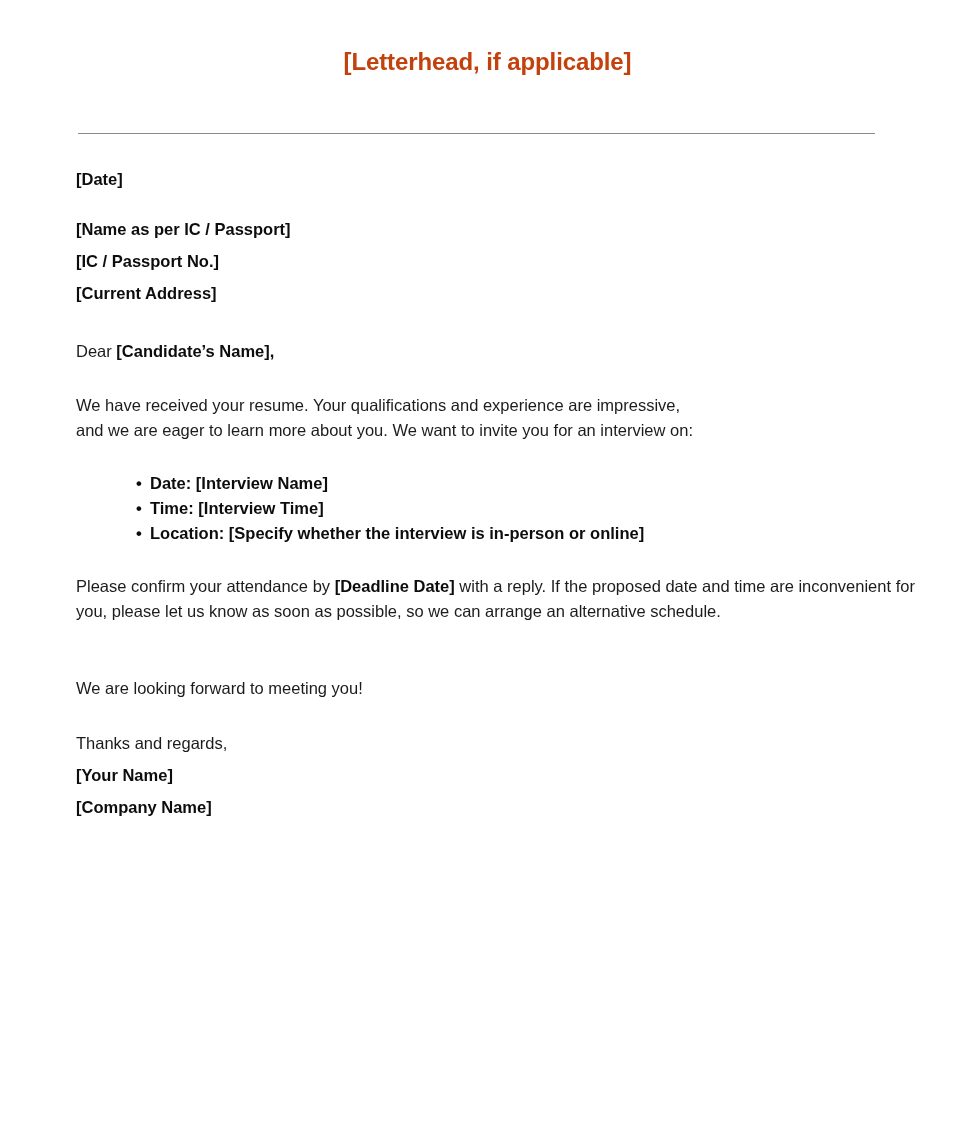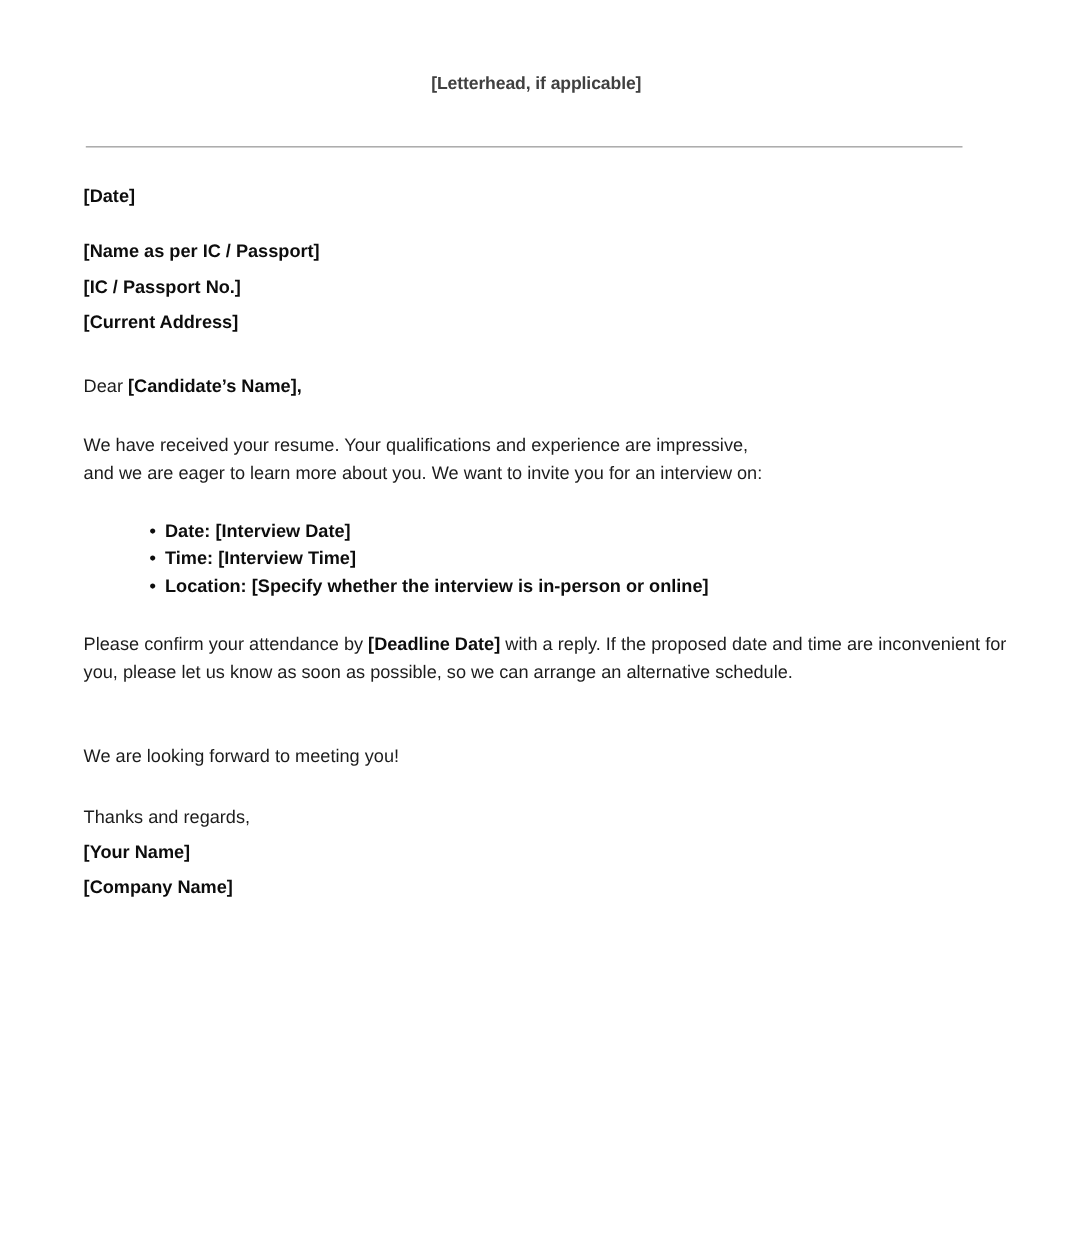--- a/index.html
+++ b/index.html
@@ -17,27 +17,27 @@
   .page {
     position: relative;
     width: 975px;
     height: 1137px;
     background: #ffffff;
     box-sizing: border-box;
   }
   .letterhead {
     position: absolute;
     left: 0;
-    top: 68px;
+    top: 48px;
     width: 975px;
     text-align: center;
-    font-size: 16px;
+    font-size: 24px;
     font-weight: bold;
     letter-spacing: -0.1px;
-    color: #404040;
+    color: #c2410c;
   }
   .rule {
     position: absolute;
     left: 78px;
     top: 133px;
     width: 797px;
     height: 1px;
     background: #8a8a8a;
   }
   .body-area {
@@ -137,21 +137,21 @@
     <div class="gap-md"></div>
 
     <div class="para">
       <div>We have received your resume. Your qualifications and experience are impressive,</div>
       <div>and we are eager to learn more about you. We want to invite you for an interview on:</div>
     </div>
 
     <div class="gap-lg"></div>
 
     <ul class="bullets">
-      <li><span>Date:</span> <span>[Interview Date]</span></li>
+      <li><span>Date:</span> <span>[Interview Name]</span></li>
       <li><span>Time:</span> <span>[Interview Time]</span></li>
       <li><span>Location:</span> <span>[Specify whether the interview is in-person or online]</span></li>
     </ul>
 
     <div class="gap-lg"></div>
 
     <div class="para-wide"><span>Please confirm your attendance by </span><span class="b">[Deadline Date]</span><span> with a reply. If the proposed date and time are inconvenient for you, please let us know as soon as possible, so we can arrange an alternative schedule.</span></div>
 
     <div class="gap-md"></div>
 

